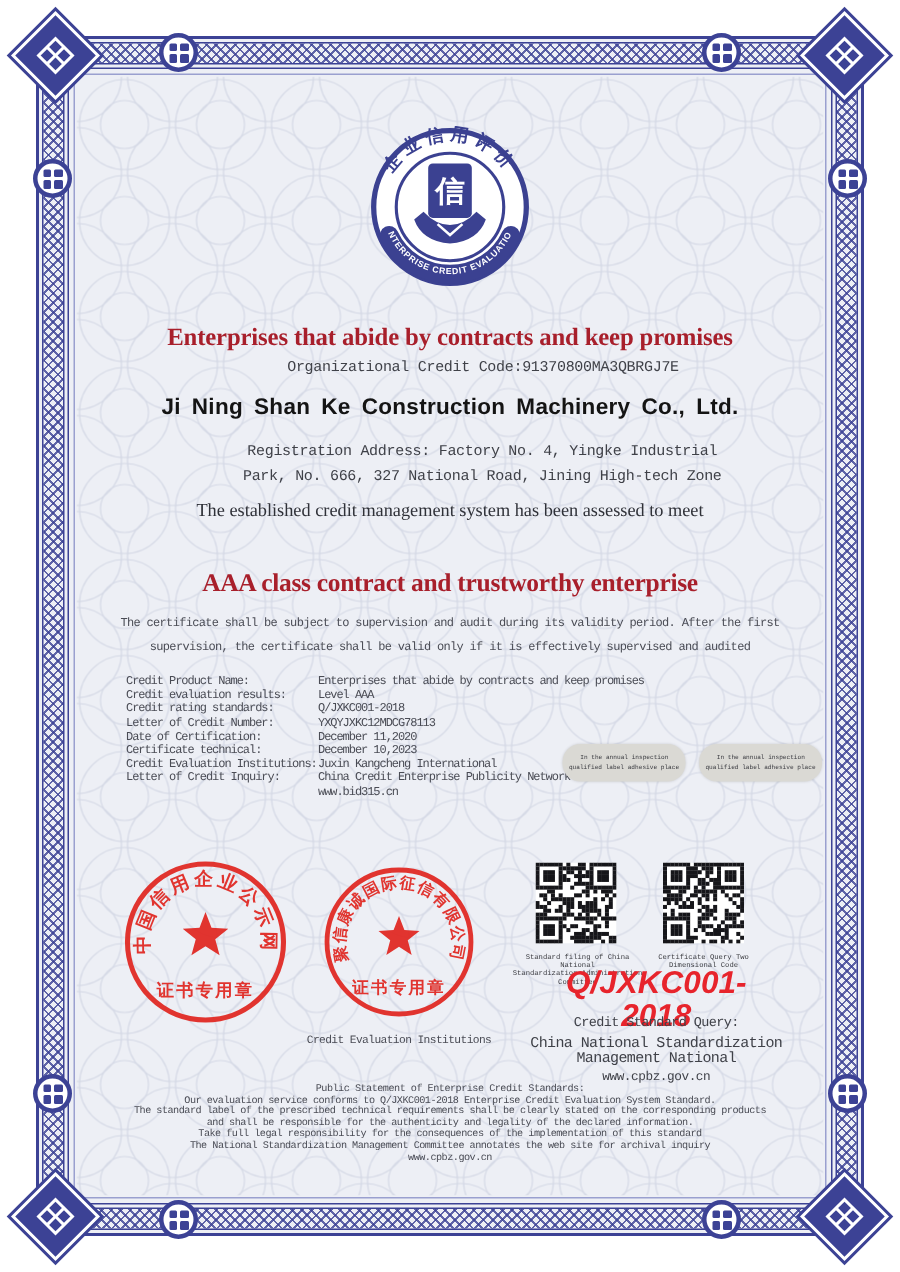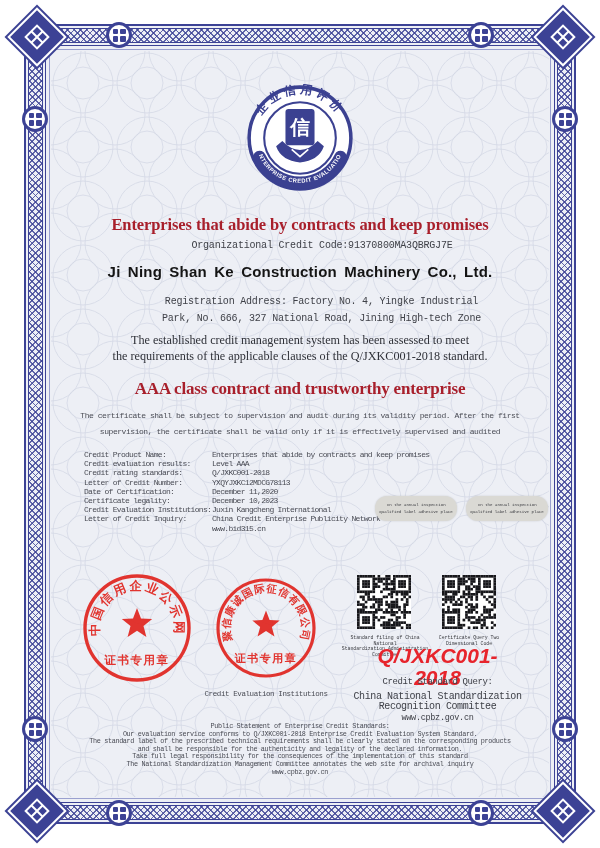--- a/index.html
+++ b/index.html
@@ -223,37 +223,36 @@
 
     <div class="abs ctr company" style="top:263px;">Ji Ning Shan Ke Construction Machinery Co., Ltd.</div>
 
     <div class="abs ctr mono addr" style="top:293px;">
       <div>Registration Address: Factory No. 4, Yingke Industrial</div>
       <div>Park, No. 666, 327 National Road, Jining High-tech Zone</div>
     </div>
 
     <div class="abs ctr assess" style="top:320px;margin-top:12px;">
       <div>The established credit management system has been assessed to meet</div>
-      <div>the requirements of the applicable clauses of the Q/JXKC001-2018 standard.</div>
     </div>
 
     <div class="abs ctr aaa" style="top:379px;">AAA class contract and trustworthy enterprise</div>
 
     <div class="abs ctr mono superv" style="top:408px;">
       <div>The certificate shall be subject to supervision and audit during its validity period. After the first</div>
       <div>supervision, the certificate shall be valid only if it is effectively supervised and audited</div>
     </div>
 
     <div class="abs mono details">
       <div class="drow"><span class="dlabel">Credit Product Name:</span><span>Enterprises that abide by contracts and keep promises</span></div>
       <div class="drow"><span class="dlabel">Credit evaluation results:</span><span>Level AAA</span></div>
       <div class="drow"><span class="dlabel">Credit rating standards:</span><span>Q/JXKC001-2018</span></div>
       <div class="drow"><span class="dlabel">Letter of Credit Number:</span><span>YXQYJXKC12MDCG78113</span></div>
       <div class="drow"><span class="dlabel">Date of Certification:</span><span>December 11,2020</span></div>
-      <div class="drow"><span class="dlabel">Certificate legality:</span><span>December 10,2023</span></div>
+      <div class="drow"><span class="dlabel">Certificate technical:</span><span>December 10,2023</span></div>
       <div class="drow"><span class="dlabel">Credit Evaluation Institutions:</span><span>Juxin Kangcheng International</span></div>
       <div class="drow"><span class="dlabel">Letter of Credit Inquiry:</span><span>China Credit Enterprise Publicity Network</span></div>
       <div class="drow"><span class="dlabel"></span><span>www.bid315.cn</span></div>
     </div>
 
     <div class="sticker" style="left:375px;top:496px;">
       <div>In the annual inspection</div>
       <div>qualified label adhesive place</div>
     </div>
     <div class="sticker" style="left:466px;top:496px;">
@@ -801,21 +800,21 @@
 
     <div class="abs std-code">
       <div>Q/JXKC001-</div>
       <div>2018</div>
     </div>
 
     <div class="abs mono query-block">
       <div class="query-label">Credit Standard Query:</div>
       <div class="query-org">
         <div>China National Standardization</div>
-        <div>Recognition Committee</div>
+        <div>Management National</div>
       </div>
       <div class="query-url">www.cpbz.gov.cn</div>
     </div>
 
     <div class="abs mono footer">
       <div>Public Statement of Enterprise Credit Standards:</div>
       <div>Our evaluation service conforms to Q/JXKC001-2018 Enterprise Credit Evaluation System Standard.</div>
       <div>The standard label of the prescribed technical requirements shall be clearly stated on the corresponding products</div>
       <div>and shall be responsible for the authenticity and legality of the declared information.</div>
       <div>Take full legal responsibility for the consequences of the implementation of this standard</div>

